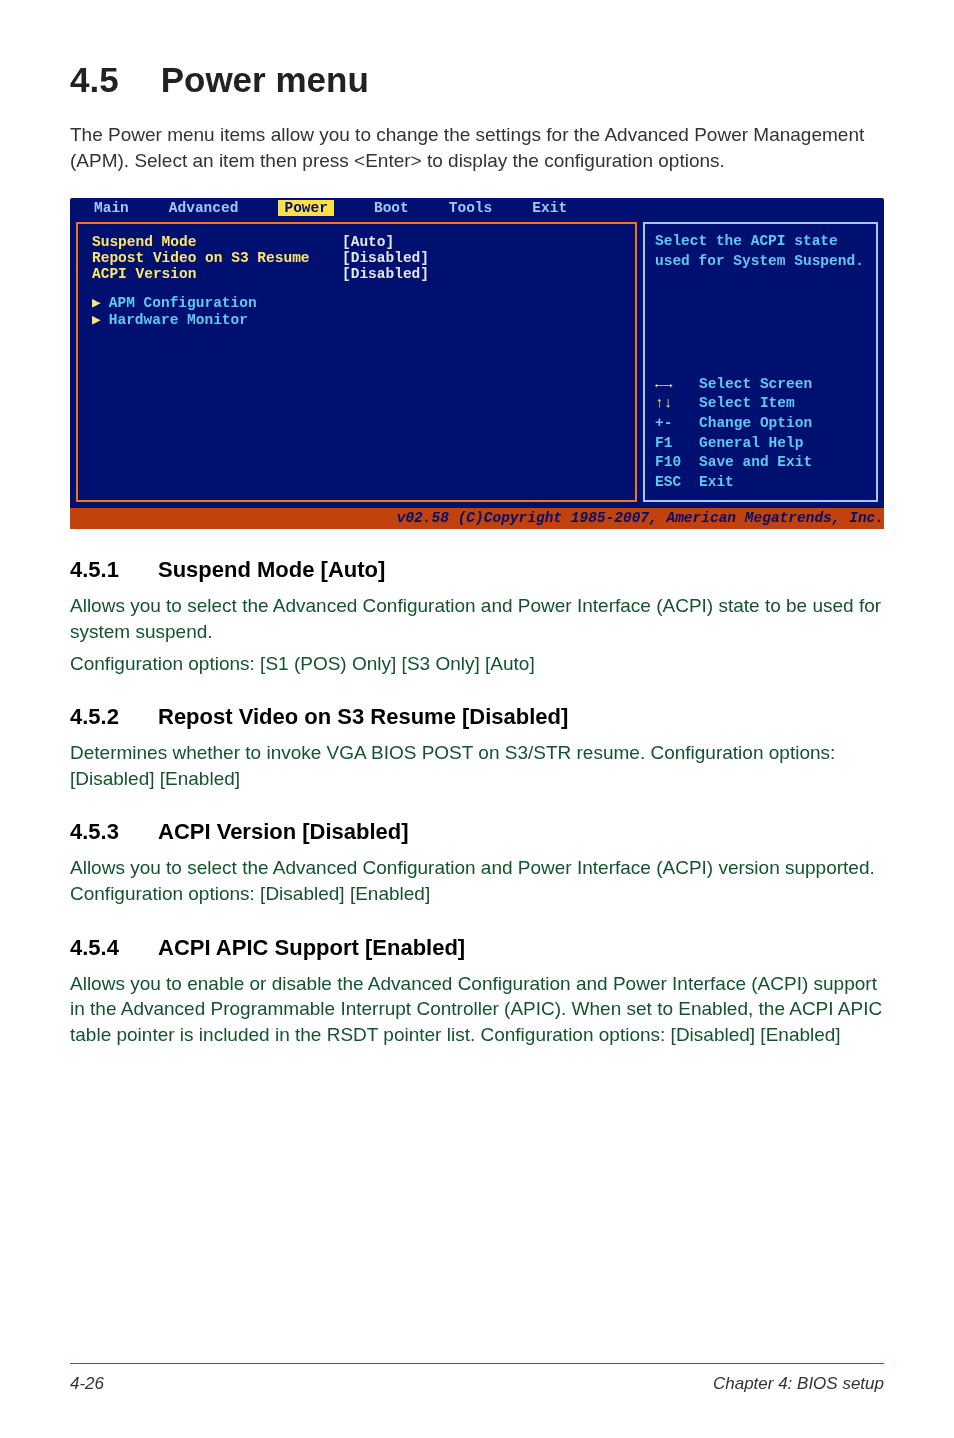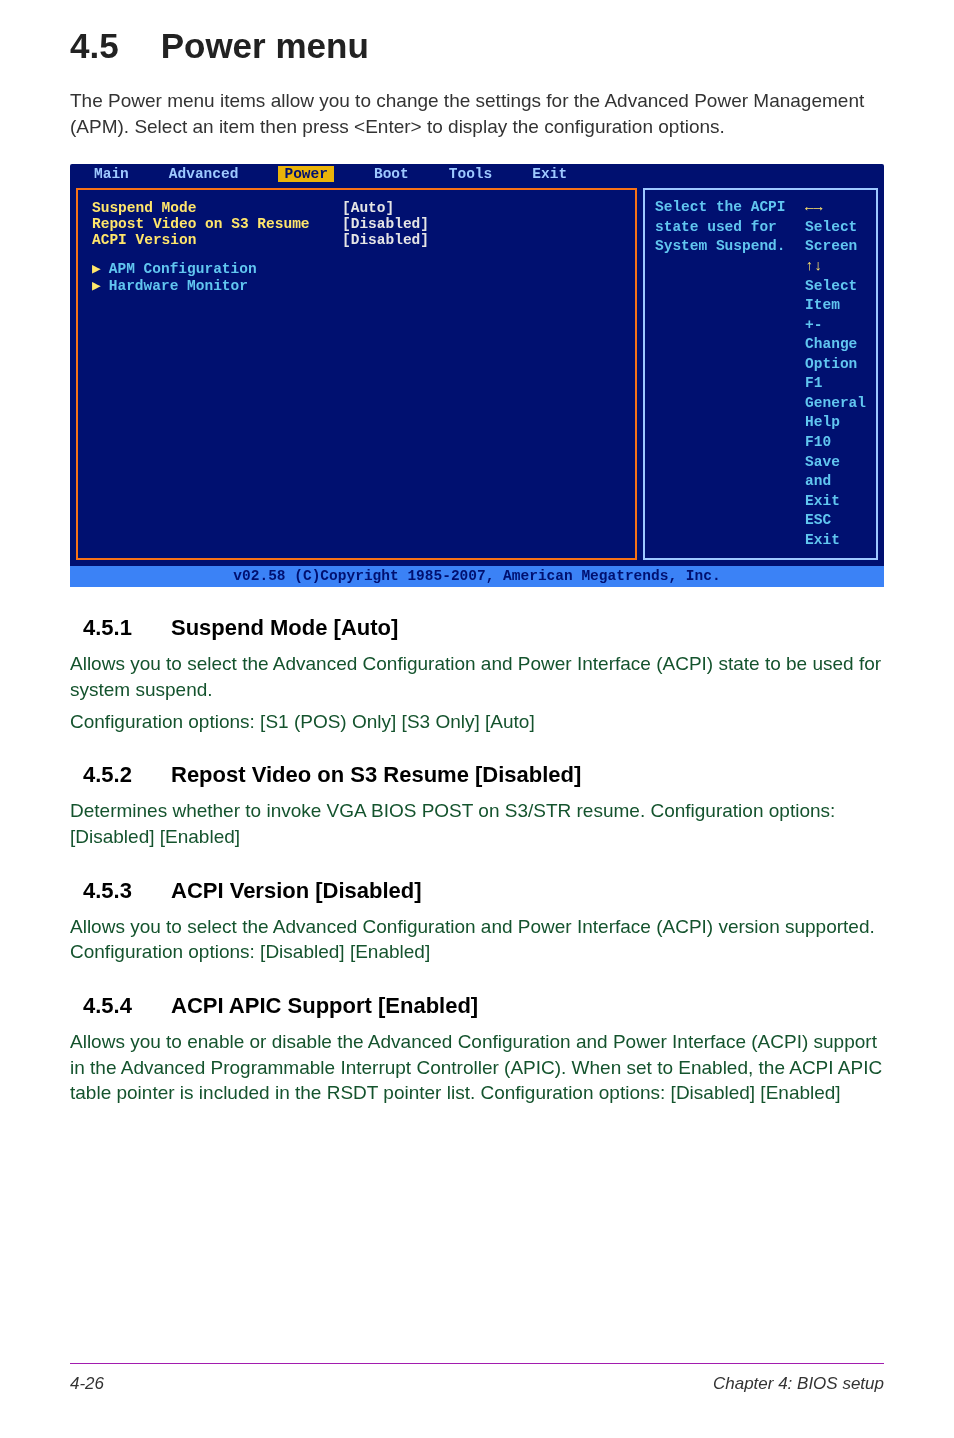--- a/index.html
+++ b/index.html
@@ -6,21 +6,21 @@
   html, body {
     margin: 0;
     padding: 0;
     width: 954px;
     height: 1438px;
     background: #fff;
     font-family: Arial, Helvetica, sans-serif;
     color: #222;
   }
   .page {
-    padding: 26px 70px 0 70px;
+    padding: 60px 70px 0 70px;
     position: relative;
     height: 100%;
   }
   h1.section-title {
     font-size: 35px;
     font-weight: 700;
     margin: 0 0 22px 0;
     font-family: Arial, Helvetica, sans-serif;
   }
   h1.section-title .num { margin-right: 42px; }
@@ -50,21 +50,21 @@
     display: flex;
     padding: 2px 24px 6px 24px;
     gap: 12px;
     margin-top: 25px;
   }
   .bios-tab {
     margin-right: 28px;
     color: #9ec9ff;
   }
   .bios-tab.active {
-    background: #eab308;
+    background: #fde047;
     color: #001070;
     padding: 0 6px;
   }
   .bios-body {
     display: flex;
     padding: 0 6px 6px 6px;
     gap: 6px;
   }
   .bios-left {
     flex: 1 1 auto;
@@ -75,43 +75,44 @@
   .bios-row { display: flex; }
   .bios-row .lbl { flex: 0 0 250px; color: #ffe66b; }
   .bios-row .val { color: #e5e5e5; }
   .bios-submenu { color: #61c6f0; margin-top: 12px; }
   .bios-submenu .arrow { color: #ffe66b; margin-right: 8px; }
   .bios-right {
     flex: 0 0 235px;
     border: 2px solid #9ec9ff;
     padding: 8px 10px;
     display: flex;
-    flex-direction: row;
+    flex-direction: column;
     justify-content: space-between;
   }
   .bios-help-top { color: #61c6f0; line-height: 1.35; }
   .bios-help-bot { color: #61c6f0; line-height: 1.35; }
   .bios-help-bot .key { display: inline-block; width: 44px; }
   .bios-help-bot .arrows-yellow { color: #ffe66b; }
   .bios-footer {
-    background: #3b82f6;
+    background: #c2410c;
     color: #001070;
-    text-align: center;
+    text-align: right;
     padding: 2px 0 3px 0;
     font-weight: bold;
+    font-style: italic;
   }
 
   h2.sub {
     font-size: 22px;
     font-weight: 700;
     margin: 28px 0 10px 0;
     font-family: Arial, Helvetica, sans-serif;
     color: #000;
   }
-  h2.sub .subnum { display: inline-block; width: 88px; margin-left: 13px; }
+  h2.sub .subnum { display: inline-block; width: 88px; }
   p.body {
     font-size: 19px;
     line-height: 1.35;
     margin: 0 0 6px 0;
     color: #14532d;
   }
 
   .footer {
     position: absolute;
     bottom: 44px;

